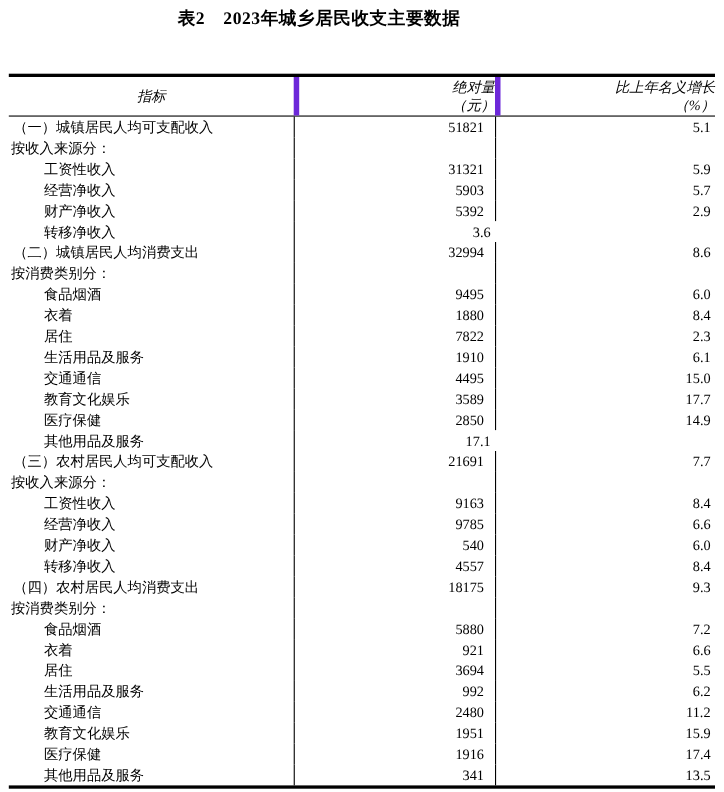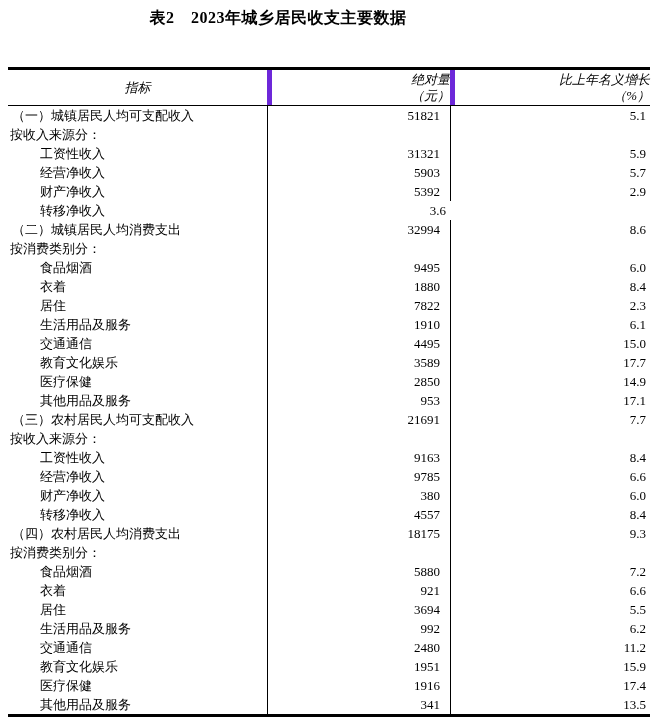--- a/index.html
+++ b/index.html
@@ -4,21 +4,21 @@
 <style>
   * { box-sizing: border-box; margin: 0; padding: 0; }
   html, body { width: 658px; height: 720px; background: #ffffff; }
   body {
     position: relative;
     font-family: "Liberation Serif", "DejaVu Serif", serif;
     color: #000000;
   }
   .title {
     position: absolute;
-    top: 8px; left: 0; width: 556px;
+    top: 8px; left: 12px; width: 556px;
     text-align: center;
     font-weight: bold;
     font-size: 16px;
     line-height: 20px;
     letter-spacing: 0.5px;
   }
   .tbl {
     position: absolute;
     left: 8px; top: 67px;
     width: 642px;
@@ -166,21 +166,20 @@
   </div>
 
   <div class="trow indent-item">
     <div class="cell label">医疗保健</div>
     <div class="cell value">2850</div>
     <div class="cell growth">14.9</div>
   </div>
 
   <div class="trow indent-item">
     <div class="cell label">其他用品及服务</div>
-    <div class="cell value">953</div>
     <div class="cell growth">17.1</div>
   </div>
 
   <div class="trow indent-section">
     <div class="cell label">（三）农村居民人均可支配收入</div>
     <div class="cell value">21691</div>
     <div class="cell growth">7.7</div>
   </div>
 
   <div class="trow indent-category">
@@ -196,21 +195,21 @@
   </div>
 
   <div class="trow indent-item">
     <div class="cell label">经营净收入</div>
     <div class="cell value">9785</div>
     <div class="cell growth">6.6</div>
   </div>
 
   <div class="trow indent-item">
     <div class="cell label">财产净收入</div>
-    <div class="cell value">380</div>
+    <div class="cell value">540</div>
     <div class="cell growth">6.0</div>
   </div>
 
   <div class="trow indent-item">
     <div class="cell label">转移净收入</div>
     <div class="cell value">4557</div>
     <div class="cell growth">8.4</div>
   </div>
 
   <div class="trow indent-section">

